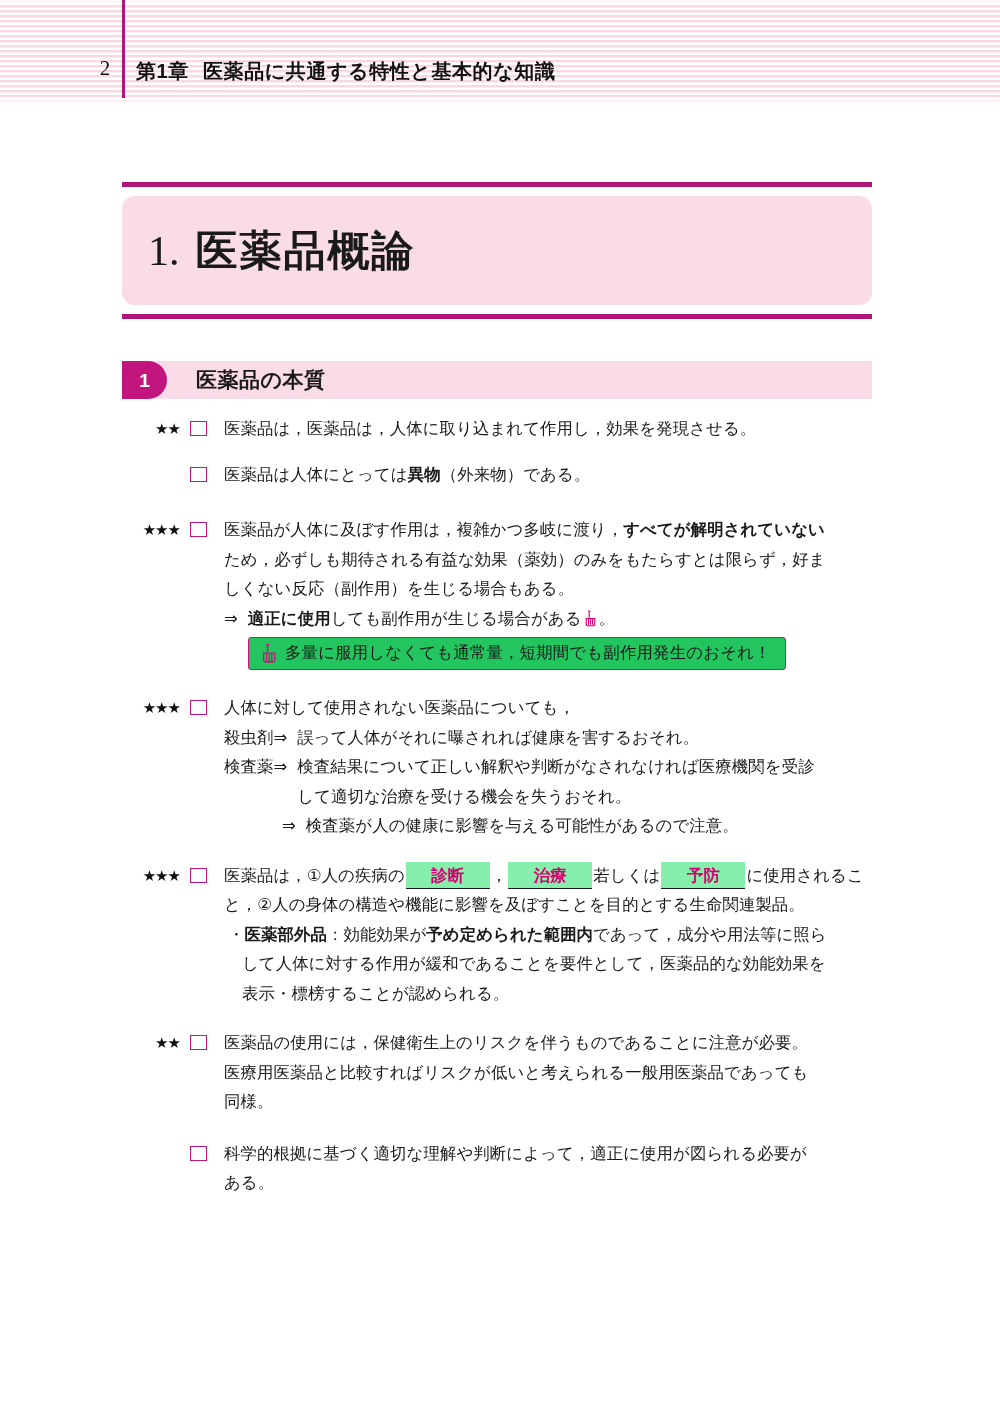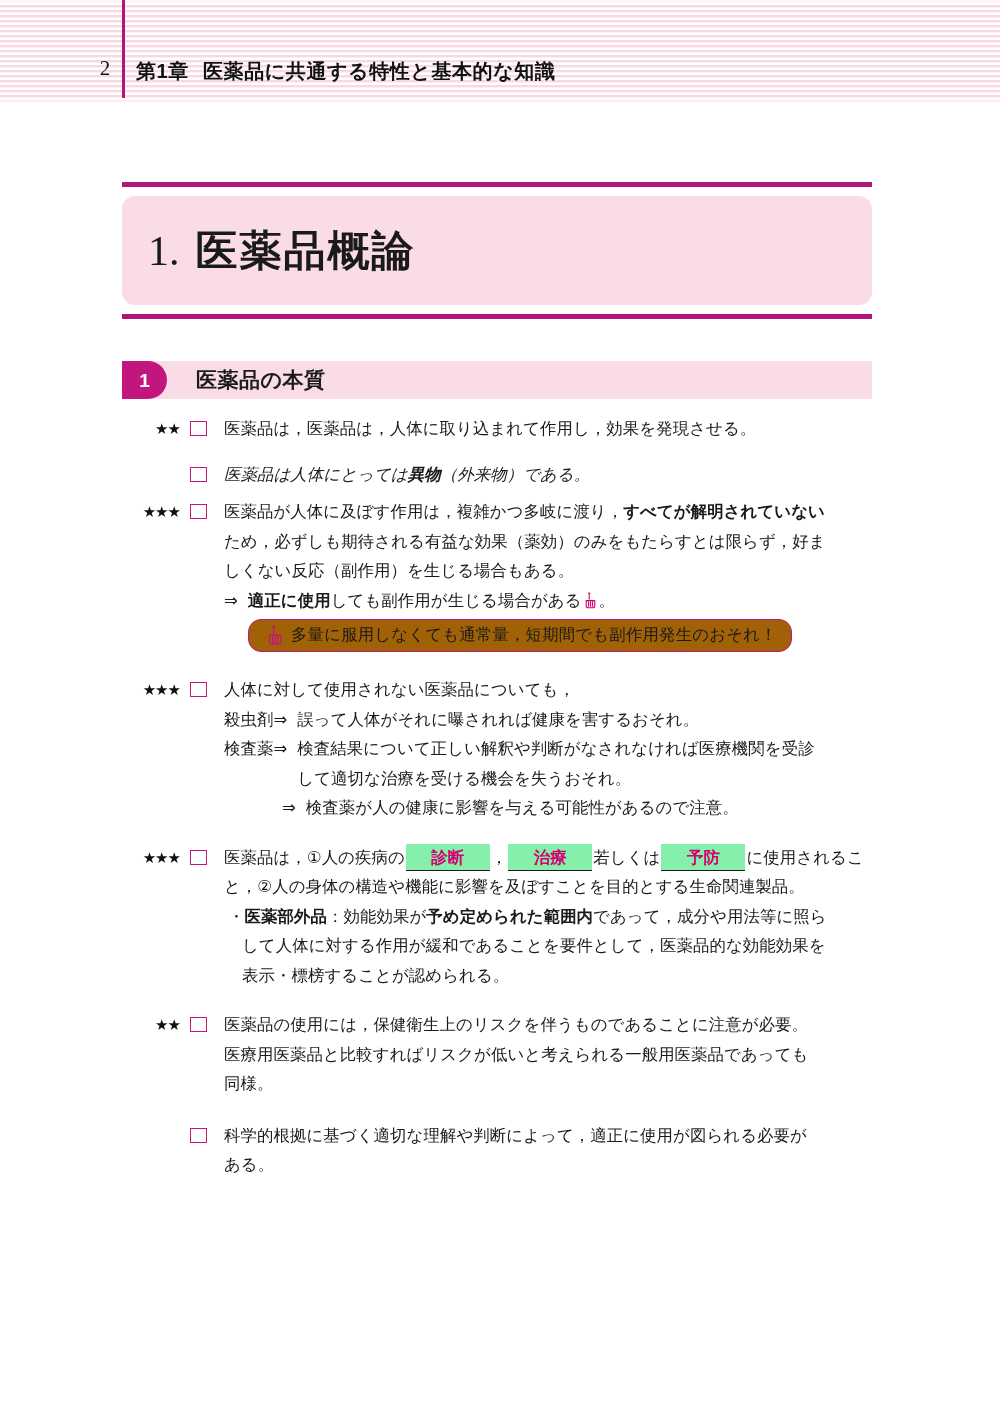--- a/index.html
+++ b/index.html
@@ -222,24 +222,24 @@
     vertical-align: -3px;
     margin: 0 1px;
   }
   .hand svg { display: block; }
 
   
   .note-box {
     display: inline-flex;
     align-items: center;
     border: 1.8px solid #c2157d;
-    border-radius: 13px;
-    padding: 2px 14px 3px 16px;
+    border-radius: 3px;
+    padding: 2px 14px 3px 10px;
     margin-top: 4px;
-    background: #a16207;
+    background: #22c55e;
   }
   .note-box .hand { width: 19px; height: 21px; margin-right: 6px; vertical-align: middle; }
   .note-text {
     font-family: "Liberation Serif", "DejaVu Serif", serif;
     font-size: 16.4px;
     line-height: 26px;
     color: #1a1a1a;
     white-space: nowrap;
     letter-spacing: 0.2px;
   }
@@ -290,21 +290,21 @@
 <div class="body-area">
 
   <div class="item" style="margin-bottom:16px;">
     <div class="stars">★★</div>
     <div class="checkbox"></div>
     <div class="itext">
       <p>医薬品は，医薬品は，人体に取り込まれて作用し，効果を発現させる。</p>
     </div>
   </div>
 
-  <div class="item" style="margin-bottom:8px;font-style:italic;">
+  <div class="item" style="margin-bottom:26px;">
     <div class="stars"></div>
     <div class="checkbox"></div>
     <div class="itext">
       <p><span>医薬品は人体にとっては</span><b>異物</b><span>（外来物）である。</span></p>
     </div>
   </div>
 
   <div class="item" style="margin-bottom:20px;">
     <div class="stars">★★★</div>
     <div class="checkbox"></div>

